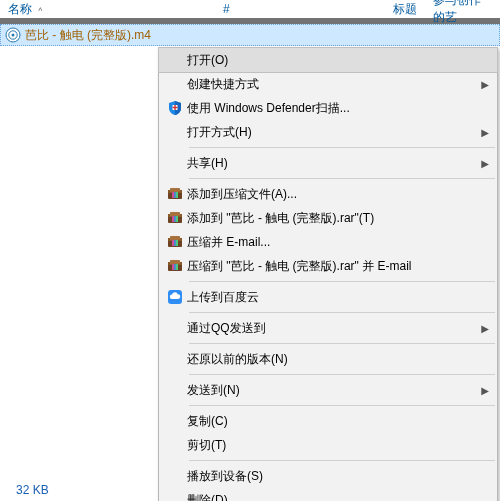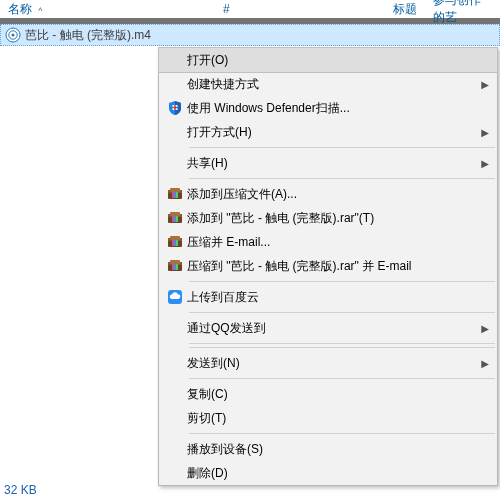--- a/index.html
+++ b/index.html
@@ -50,24 +50,24 @@
     background: #cde8ff;
     border: 1px dotted #66a3e0;
   }
   .file-icon {
     width: 16px; height: 16px;
     margin-right: 4px;
     display: inline-flex;
     align-items: center;
     justify-content: center;
   }
-  .file-name { color: #404040; }
+  .file-name { color: #a16207; }
   .status-bar {
     position: absolute;
-    left: 4px;
+    left: 16px;
     bottom: 4px;
     color: #1a5fb4;
     font-size: 12px;
   }
   
   .ctx {
     position: absolute;
     left: 158px;
     top: 47px;
     width: 340px;
@@ -259,20 +259,24 @@
   <div class="ctx-sep"></div>
 
   <div class="ctx-item">
     <span class="ctx-icon"></span>
     <span class="ctx-label">通过QQ发送到</span>
     <span class="ctx-arrow">▶</span>
   </div>
 
   <div class="ctx-sep"></div>
 
+  <div class="ctx-item">
+    <span class="ctx-icon"></span>
+    <span class="ctx-label">还原以前的版本(N)</span>
+  </div>
 
   <div class="ctx-sep"></div>
 
   <div class="ctx-item">
     <span class="ctx-icon"></span>
     <span class="ctx-label">发送到(N)</span>
     <span class="ctx-arrow">▶</span>
   </div>
 
   <div class="ctx-sep"></div>

